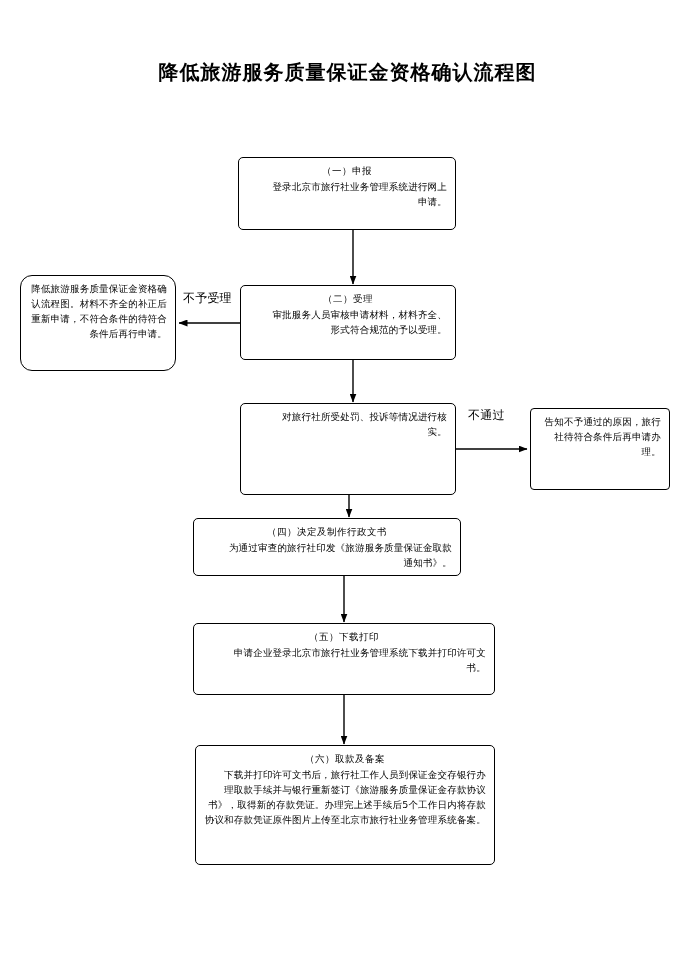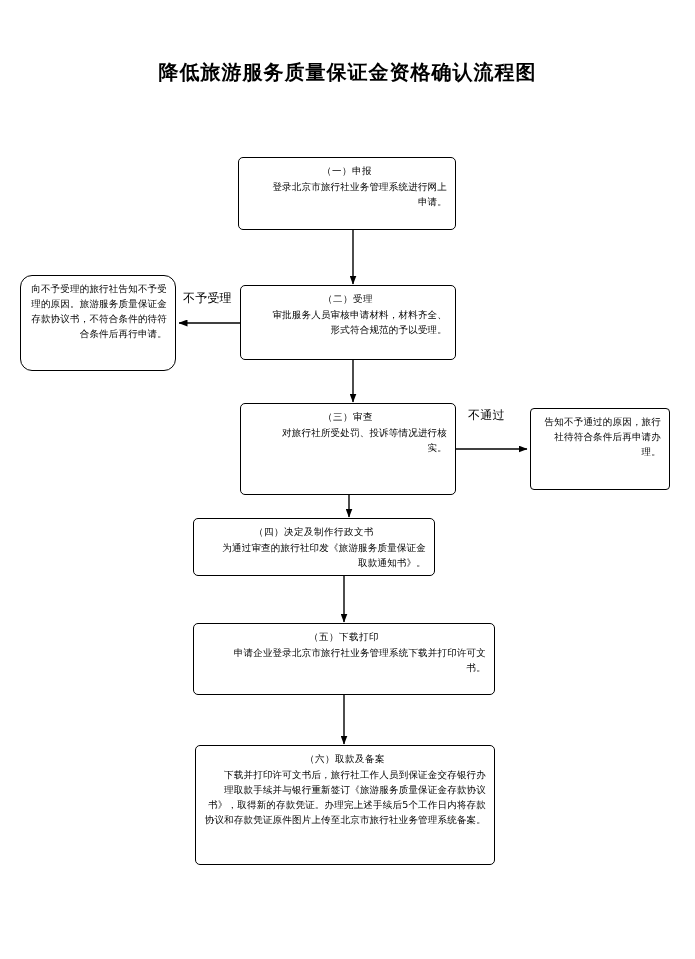--- a/index.html
+++ b/index.html
@@ -59,21 +59,21 @@
     text-indent: 0;
   }
   
   #node-apply        { left: 238px; top: 157px;  width: 218px; height: 73px; }
   #node-accept       { left: 240px; top: 285px;  width: 216px; height: 75px; }
   #node-reject-left  { left: 20px;  top: 275px;  width: 156px; height: 96px;
                        border-radius: 12px; }
   #node-review       { left: 240px; top: 403px;  width: 216px; height: 92px; }
   #node-reject-right { left: 530px; top: 408px;  width: 140px; height: 82px;
                        border-radius: 4px; }
-  #node-decide       { left: 193px; top: 518px;  width: 242px; height: 58px; padding-left: 8px; }
+  #node-decide       { left: 193px; top: 518px;  width: 268px; height: 58px; padding-left: 8px; }
   #node-download     { left: 193px; top: 623px;  width: 302px; height: 72px; }
   #node-withdraw     { left: 195px; top: 745px;  width: 300px; height: 120px; }
 
   #node-reject-left .node-body,
   #node-reject-right .node-body {
     text-indent: 0;
   }
 
   .edge-label {
     position: absolute;
@@ -134,26 +134,25 @@
   <span class="node-title">（一）申报</span>
   <span class="node-body">登录北京市旅行社业务管理系统进行网上申请。</span>
 </div>
 
 <div class="node" id="node-accept">
   <span class="node-title">（二）受理</span>
   <span class="node-body">审批服务人员审核申请材料，材料齐全、形式符合规范的予以受理。</span>
 </div>
 
 <div class="node plain" id="node-reject-left">
-  <span class="node-body">向不予受理的旅行社告知不予受理的原因。旅游服务质量保证金存款协议书，不符合条件的待符合条件后再行申请。</span>
+  <span class="node-body">降低旅游服务质量保证金资格确认流程图。材料不齐全的补正后重新申请，不符合条件的待符合条件后再行申请。</span>
 </div>
 <div class="edge-label" id="label-not-accepted">不予受理</div>
 
 <div class="node" id="node-review">
-  <span class="node-title">（三）审查</span>
   <span class="node-body">对旅行社所受处罚、投诉等情况进行核实。</span>
 </div>
 
 <div class="node plain" id="node-reject-right">
   <span class="node-body">告知不予通过的原因，旅行社待符合条件后再申请办理。</span>
 </div>
 <div class="edge-label" id="label-not-passed">不通过</div>
 
 <div class="node" id="node-decide">
   <span class="node-title">（四）决定及制作行政文书</span>

